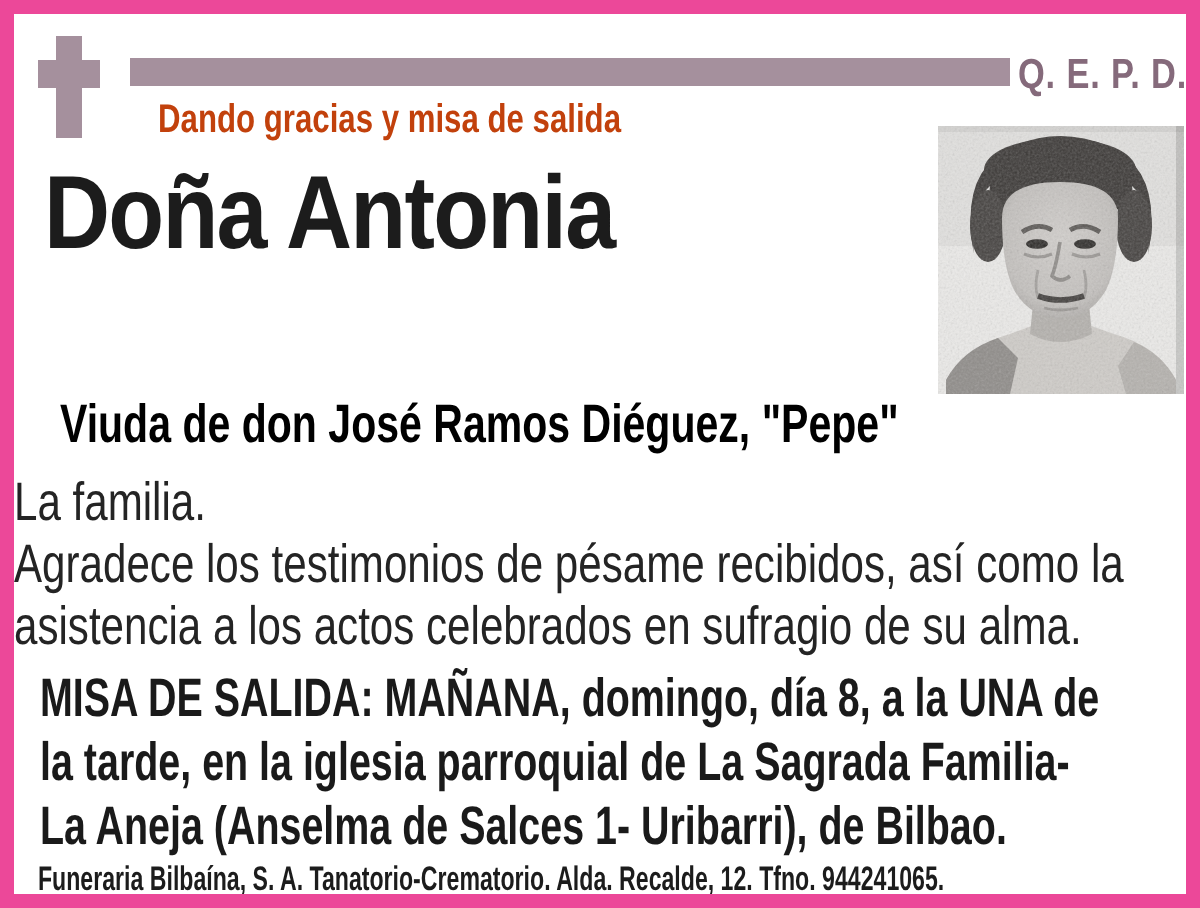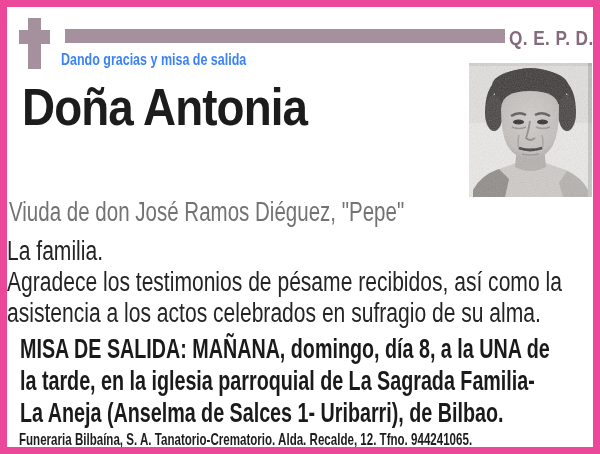--- a/index.html
+++ b/index.html
@@ -20,37 +20,37 @@
   .cross-part{position:absolute;background:#a5909d;}
   #cross-v{left:21px;top:11px;width:13px;height:51px;}
   #cross-h{left:12px;top:23px;width:31px;height:14px;}
   #topbar{left:58px;top:22px;width:440px;height:14px;background:#a5909d;}
   #qepd{
     left:502px;top:19px;line-height:24px;
     font-size:21px;font-weight:bold;color:#856a7b;letter-spacing:.5px;
   }
   #qepd .cx{transform:scaleX(.82);}
   #tagline{
-    left:54px;top:41px;line-height:24px;
-    font-size:16px;font-weight:bold;color:#3b82f6;
+    left:72px;top:41px;line-height:24px;
+    font-size:20px;font-weight:bold;color:#c2410c;
   }
   #tagline .cx{transform:scaleX(.78);}
 
   
   .name-line{
     left:15px;line-height:56px;font-size:52px;font-weight:bold;color:#1c1c1c;
     letter-spacing:-1px;
     text-align:center;
   }
   #name1{top:72px;}
   #name2{top:131px;}
   .name-line .cx{transform:scaleX(.88);}
   #relation{
-    left:2px;top:190px;line-height:30px;
-    font-size:27px;font-weight:normal;color:#737373;
+    left:23px;top:190px;line-height:30px;
+    font-size:27px;font-weight:bold;color:#000000;
   }
   #relation .cx{transform:scaleX(.76);}
 
   
   .body-line{
     left:0;line-height:32px;font-size:27px;color:#242424;
   }
   .body-line .cx{transform:scaleX(.78);}
   #intro{top:228px;}
   #para1{top:259px;}

